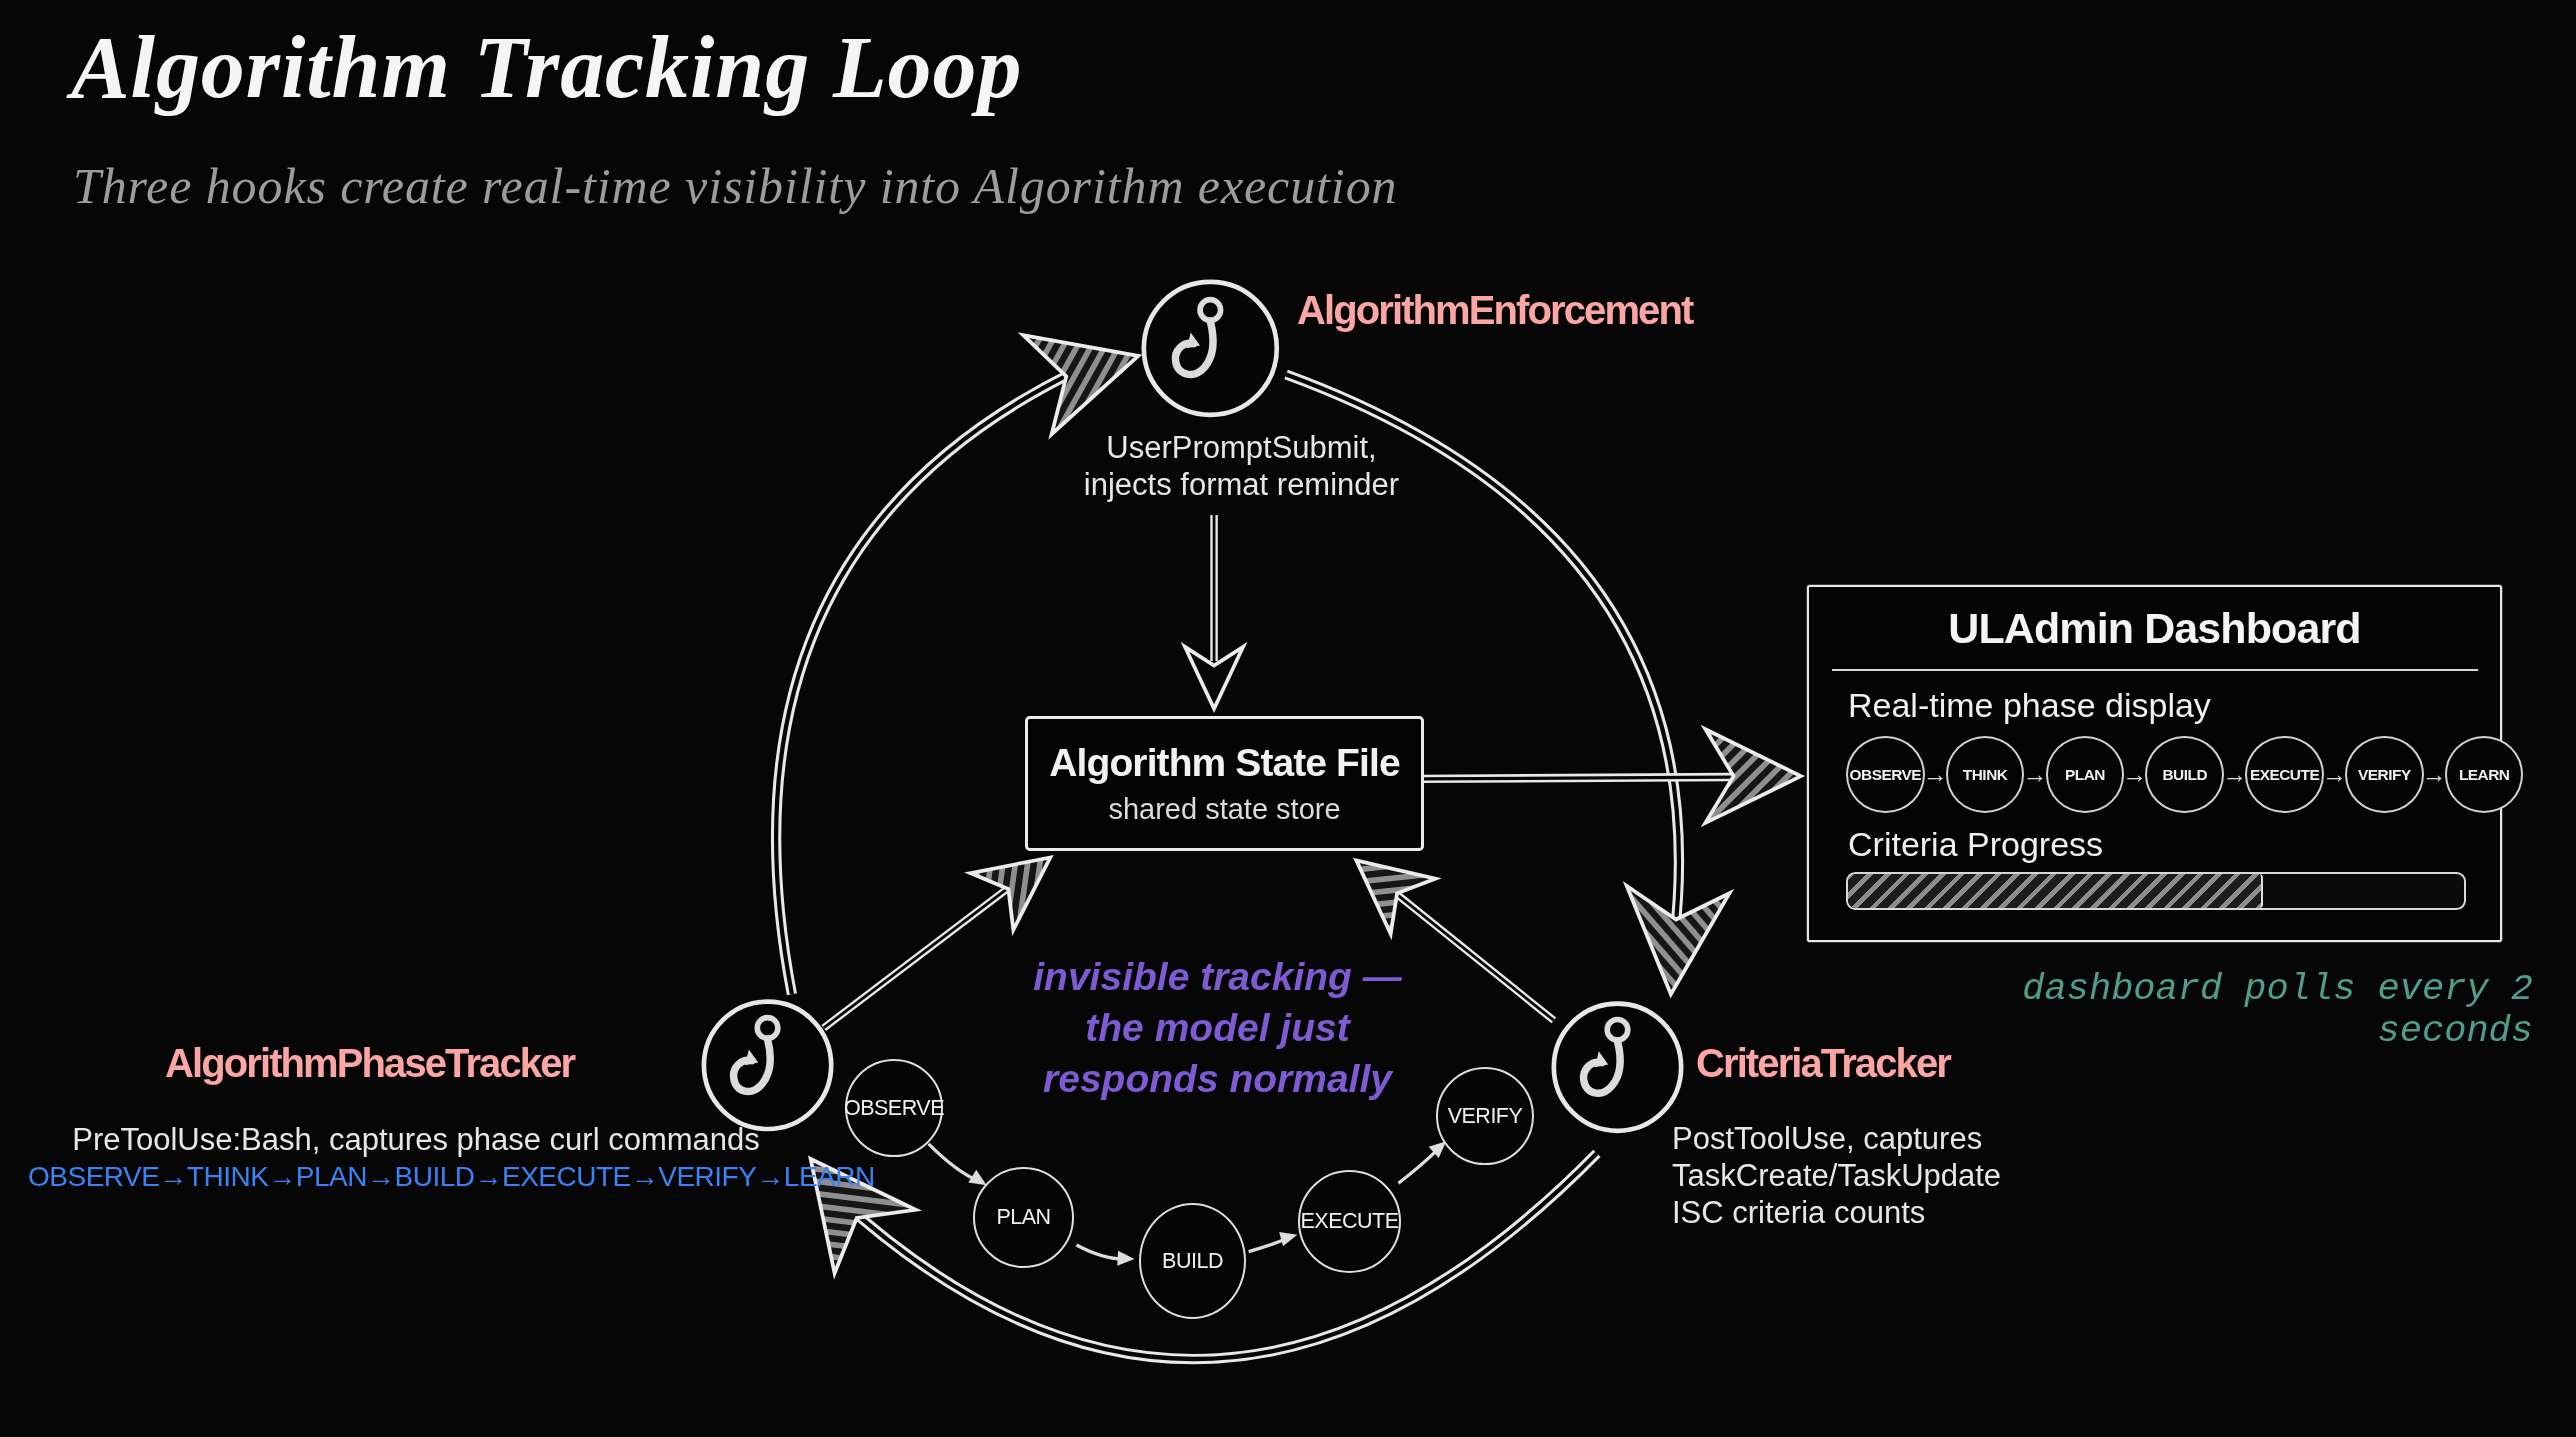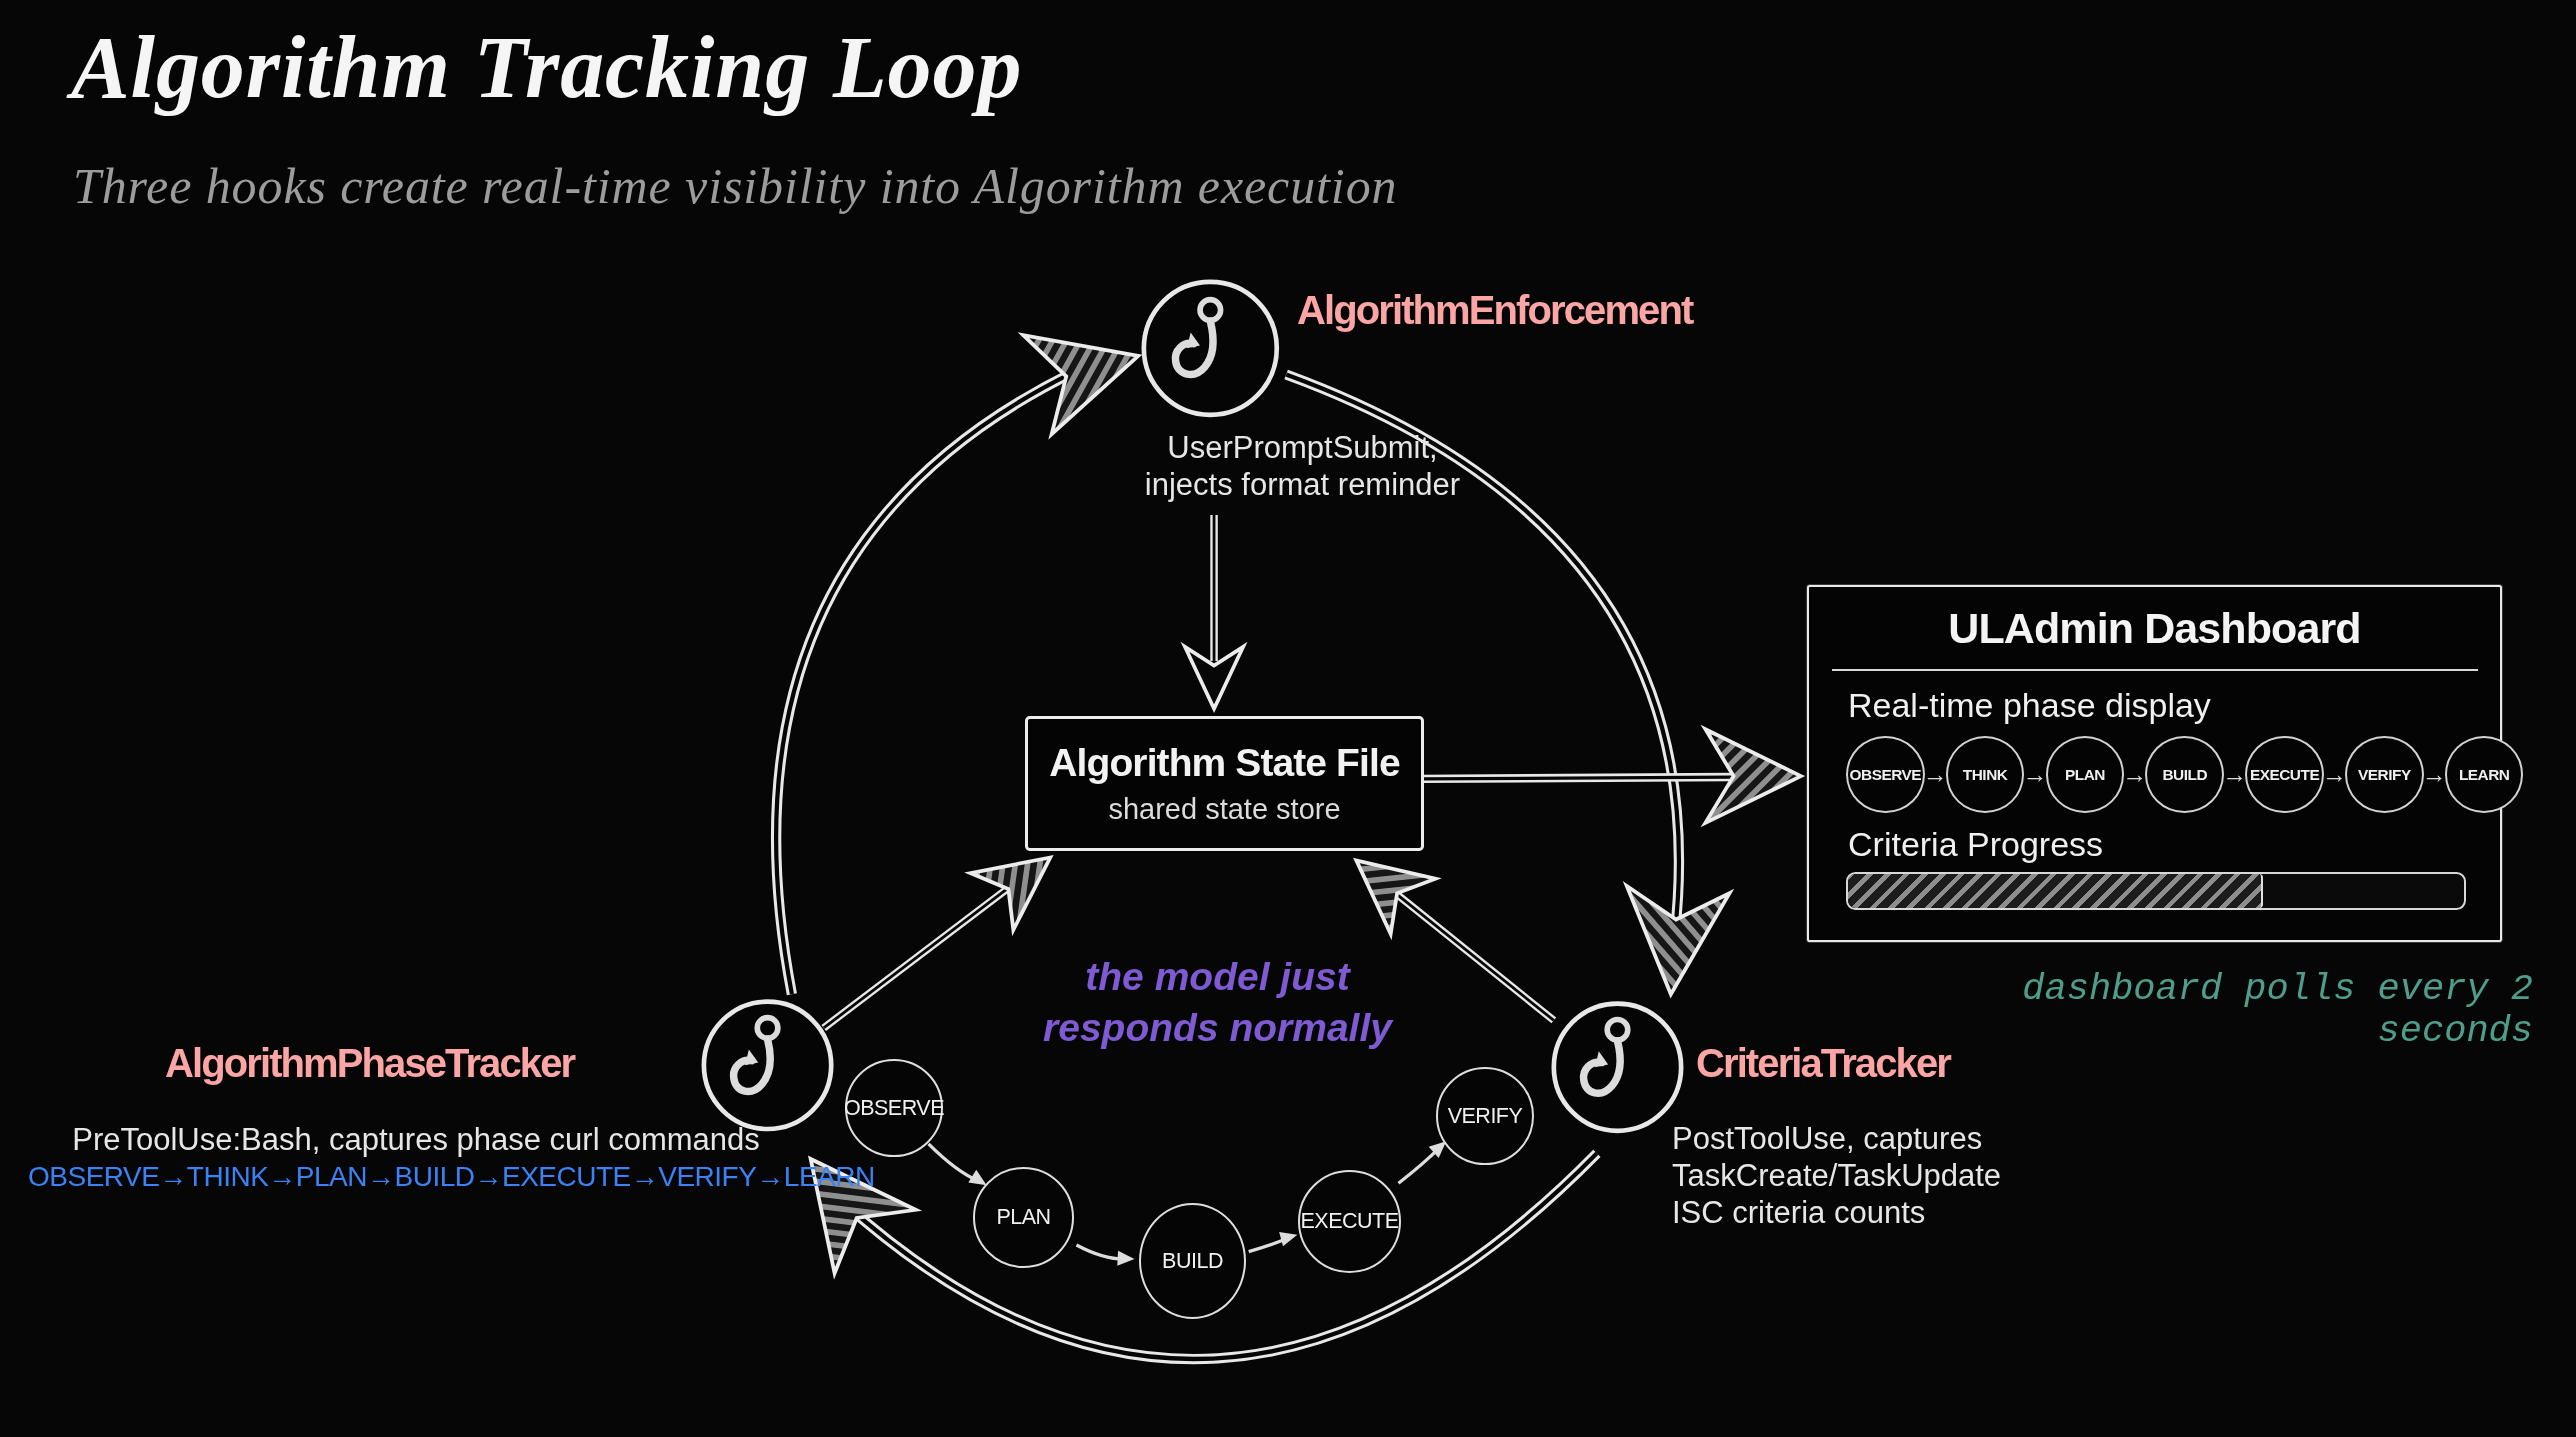--- a/index.html
+++ b/index.html
@@ -181,21 +181,21 @@
     <circle cx="72" cy="32" r="11" fill="none" stroke="#dcdcdc" stroke-width="6"></circle>
     <path d="M72 44 C 76 60 77 79 66 92 C 55 105 38 101 36 86 C 34 74 44 65 55 67" fill="none" stroke="#dcdcdc" stroke-width="8" stroke-linecap="round"></path>
     <polygon points="48,72 62,69 52,55" fill="#dcdcdc"></polygon>
   </g>
 </svg>
 
 <div class="abs title">Algorithm Tracking Loop</div>
 <div class="abs subtitle">Three hooks create real-time visibility into Algorithm execution</div>
 
 <div class="abs node-label" style="left:1297px;top:288px;">AlgorithmEnforcement</div>
-<div class="abs node-sub" style="left:1120px;top:429px;width:365px;text-align:center;">UserPromptSubmit,
+<div class="abs node-sub" style="left:1059px;top:429px;width:365px;text-align:center;">UserPromptSubmit,
 injects format reminder</div>
 
 <div class="abs state-box">
   <div class="state-title">Algorithm State File</div>
   <div class="state-sub">shared state store</div>
 </div>
 
 <div class="abs dashboard">
   <div class="abs dash-title">ULAdmin Dashboard</div>
   <div class="abs dash-hr"></div>
@@ -216,20 +216,21 @@
     <div class="pill">LEARN</div>
   </div>
   <div class="abs dash-sec2">Criteria Progress</div>
   <div class="abs bar-outer">
     <div class="bar-fill"></div>
   </div>
 </div>
 <div class="abs dash-caption" style="color:#4f9e8c;font-family:Liberation Mono, monospace;">dashboard polls every 2 seconds</div>
 
 <div class="abs center-note" style="color:#7e5ad3;">
+  <div>invisible tracking —</div>
   <div>the model just</div>
   <div>responds normally</div>
 </div>
 
 <div class="abs node-label" style="left:165px;top:1041px;">AlgorithmPhaseTracker</div>
 <div class="abs node-sub" style="left:37px;top:1121px;width:758px;text-align:center;">PreToolUse:Bash, captures phase curl commands</div>
 <div class="abs seq-line" style="left:28px;top:1161px;width:758px;">OBSERVE→THINK→PLAN→BUILD→EXECUTE→VERIFY→LEARN</div>
 
 <div class="abs node-label" style="left:1696px;top:1041px;">CriteriaTracker</div>
 <div class="abs node-sub" style="left:1672px;top:1120px;">PostToolUse, captures

